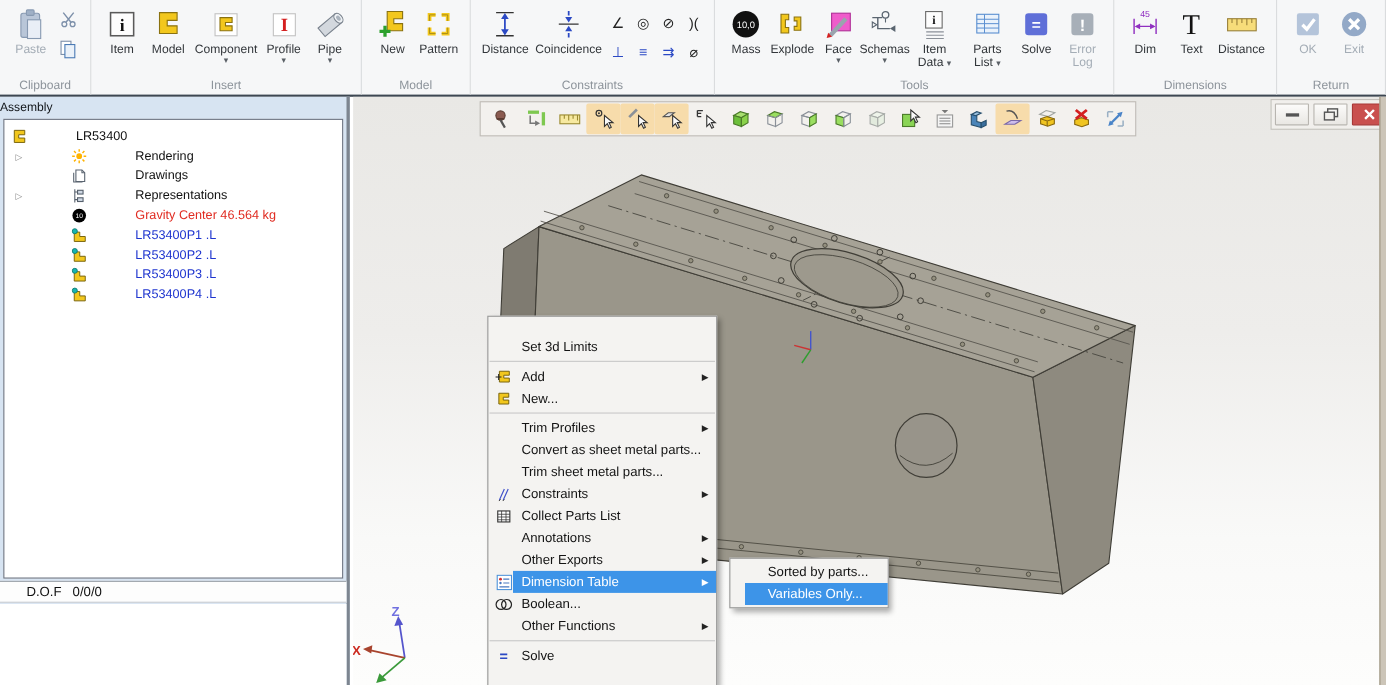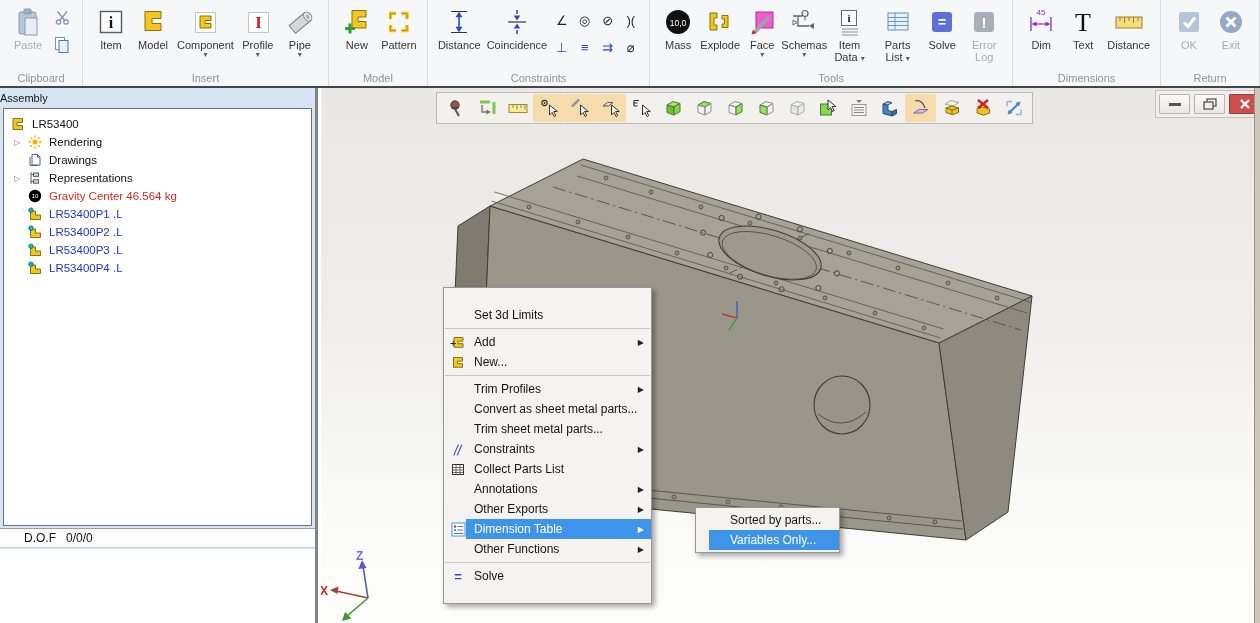--- a/index.html
+++ b/index.html
@@ -17,21 +17,21 @@
   .clip-side { display:flex; flex-direction:column; gap:8px; justify-content:center; padding:2px 2px 0 2px; }
   .sbtn { width:22px; height:20px; display:flex; align-items:center; justify-content:center; }
   .cgrid { display:grid; grid-template-columns:repeat(4,23px); grid-auto-rows:27px; align-items:center; justify-items:center; margin-top:2px; }
   .cglyph { font-size:13px; color:#2b49c4; line-height:14px; }
   .cglyph.dark { color:#222; }
 
   
   .left-panel { position:absolute; left:0; top:88px; width:318px; bottom:0; background:#d7e4f2; border-right:3px solid #7d8590; }
   .panel-title { font-size:11px; color:#101418; padding:4px 8px 2px 0; }
   .tree-box { position:absolute; left:3px; right:3px; top:20px; height:418px; background:#fff; border:1px solid #6a7280; padding-top:6px; overflow:hidden; }
-  .trow { display:flex; align-items:center; height:18px; font-size:11.5px; color:#111; padding-left:6px; }
+  .trow { display:flex; align-items:center; height:18px; font-size:11.5px; color:#111; padding-left:6px;gap:37px; }
   .trow.child { padding-left:10px; }
   .texp { width:13px; font-size:8px; color:#8a8a8a; text-align:left; }
   .ticon { width:16px; height:14px; margin-right:6px; display:inline-flex; align-items:center; justify-content:center; }
   .tlabel.blue { color:#1f35cf; }
   .tlabel.red { color:#e02a20; }
   .dof-bar { position:absolute; left:0; right:0; top:440px; height:20px; background:#fdfdfd; border-top:1px solid #99a0a8; border-bottom:1px solid #c6cbd1; font-size:12px; color:#111; line-height:19px; padding-left:24px; }
   .dof-bar b { font-weight:normal; margin-right:10px; }
   .splitter-tri { position:absolute; top:441px; left:152px; width:0; height:0; border-left:7px solid transparent; border-right:7px solid transparent; border-top:6px solid #8fb4da; }
   .panel-white { position:absolute; left:0; right:0; top:461px; bottom:0; background:#fff; }
 
@@ -52,21 +52,21 @@
   
   .menu { position:absolute; left:443px; top:287px; width:209px; background:#f4f3f1; border:1px solid #979797; box-shadow:3px 3px 5px rgba(0,0,0,.33); padding:17px 0; z-index:20; }
   .mi { position:relative; height:20px; display:flex; align-items:center; padding-left:30px; font-size:12px; color:#141414; }
   .micon { position:absolute; left:5px; top:2px; width:18px; height:16px; display:flex; align-items:center; justify-content:center; font-size:11px; }
   .marrow { position:absolute; right:7px; font-size:8px; color:#222; top:6px; }
   .mi.hl { background:linear-gradient(90deg,rgba(0,0,0,0) 0 22px,#3d94e8 22px); color:#fff; }
   .mi.hl .marrow { color:#fff; }
   .msep { height:1px; background:#c8c8c8; margin:3px 1px; }
   .addplus { position:absolute; left:1px; top:3px; font-size:11px; color:#222; }
   .solve-eq { color:#2b49c4; font-weight:bold; font-size:13px; }
-  .submenu { position:absolute; left:663px; top:507px; width:145px; background:#f4f3f1; border:1px solid #979797; box-shadow:3px 3px 5px rgba(0,0,0,.33); padding:2px 0; z-index:21;margin-left:32px; }
+  .submenu { position:absolute; left:663px; top:507px; width:145px; background:#f4f3f1; border:1px solid #979797; box-shadow:3px 3px 5px rgba(0,0,0,.33); padding:2px 0; z-index:21; }
   .smi { height:20px; line-height:20px; padding-left:34px; font-size:12px; color:#141414; }
   .smi.hl { background:linear-gradient(90deg,rgba(0,0,0,0) 0 13px,#3d94e8 13px); color:#fff; }
 </style>
 </head>
 <body>
 
 <div class="ribbon">
 
   <div class="rgroup">
     <div class="rbtn disabled">
@@ -771,20 +771,29 @@
           <rect x="1" y="1" width="13" height="13" fill="#fff" stroke="#4a90d9"></rect>
           <circle cx="4" cy="4.5" r="1.3" fill="#d03030"></circle>
           <circle cx="4" cy="8" r="1.1" fill="#4a78c0"></circle>
           <path d="M6.5 4.5 h5.5 M6.5 8 h5.5 M3 11.5 h9" stroke="#4a78c0" stroke-width="1"></path>
         </svg>
       </span>
     <span>Dimension Table</span>
     <span class="marrow">▶</span>
   </div>
   <div class="mi">
+    <span class="micon">
+        <svg width="16" height="13">
+          <circle cx="5.5" cy="6.5" r="4.5" fill="none" stroke="#222" stroke-width="1.1"></circle>
+          <circle cx="10.5" cy="6.5" r="4.5" fill="none" stroke="#222" stroke-width="1.1"></circle>
+        </svg>
+      </span>
+    <span>Boolean...</span>
+  </div>
+  <div class="mi">
     <span>Other Functions</span>
     <span class="marrow">▶</span>
   </div>
   <div class="msep"></div>
   <div class="mi">
     <span class="micon solve-eq">=</span>
     <span>Solve</span>
   </div>
 </div>
 

